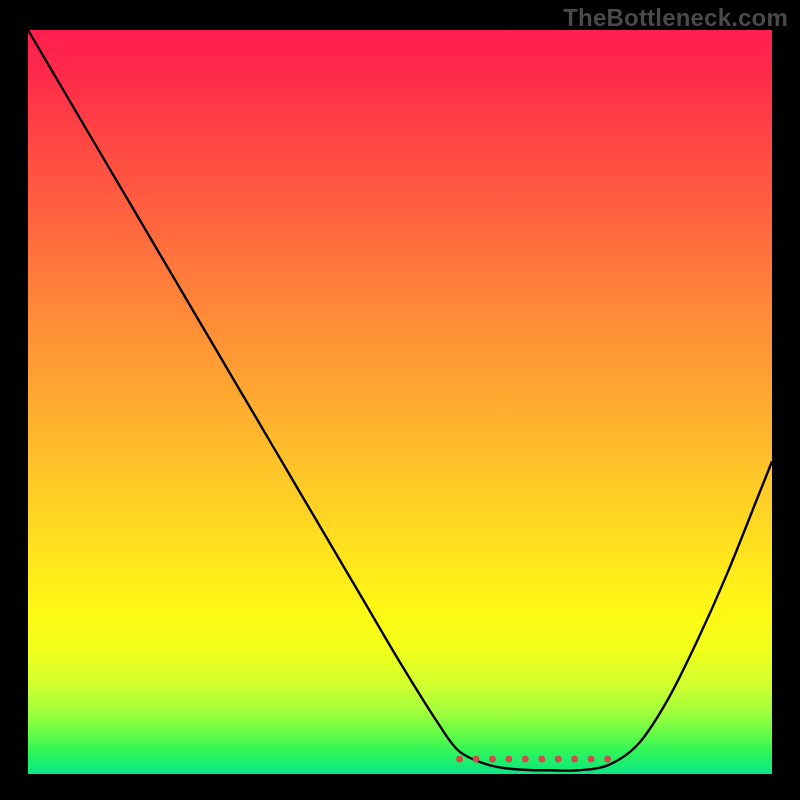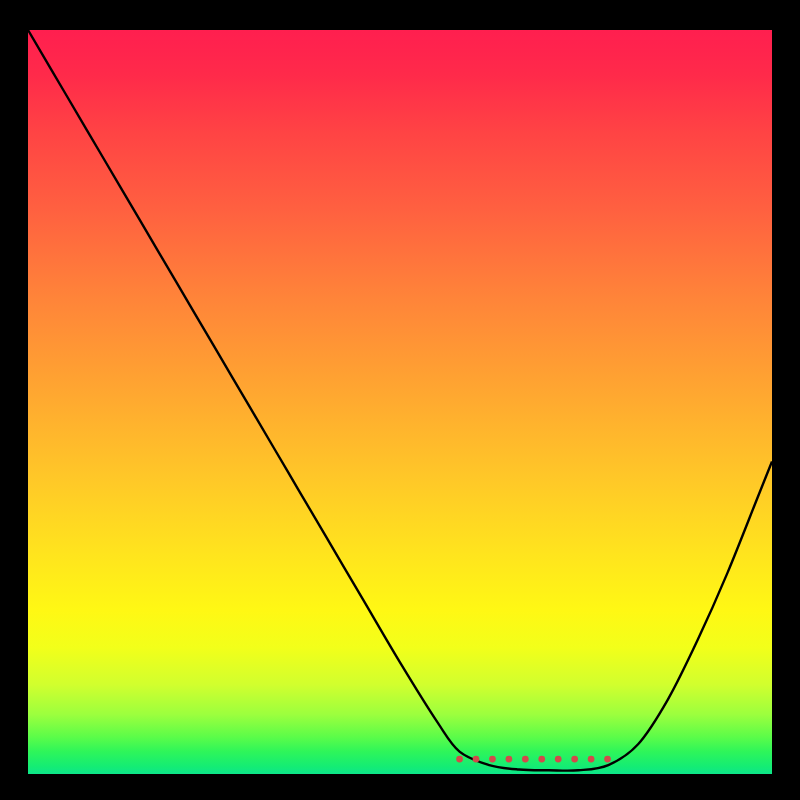--- a/index.html
+++ b/index.html
@@ -50,20 +50,21 @@
   .curve {
     position: absolute;
     inset: 0;
     pointer-events: none;
   }
 </style>
 </head>
 <body>
 
 <div class="stage">
+  <div class="watermark">TheBottleneck.com</div>
 
   <div class="plot">
     <div class="gradient"></div>
     <svg class="curve" viewBox="0 0 100 100" preserveAspectRatio="none">
       <g>
         <path id="curve-path" d="M 0 0 C 0.8333333333333334 1.4166666666666667, 3.333333333333333 5.666666666666666, 5 8.5 C 6.666666666666667 11.333333333333334, 8.333333333333334 14.166666666666666, 10 17 C 11.666666666666666 19.833333333333332, 13.333333333333334 22.666666666666668, 15 25.5 C 16.666666666666668 28.333333333333332, 18.333333333333332 31.166666666666664, 20 34 C 21.666666666666668 36.833333333333336, 23.333333333333332 39.66666666666667, 25 42.50000000000001 C 26.666666666666668 45.33333333333334, 28.333333333333332 48.16666666666667, 30 51 C 31.666666666666668 53.83333333333333, 33.333333333333336 56.666666666666664, 35 59.5 C 36.666666666666664 62.333333333333336, 38.333333333333336 65.16666666666667, 40 68 C 41.666666666666664 70.83333333333333, 43.333333333333336 73.66666666666667, 45 76.5 C 46.666666666666664 79.33333333333333, 48.33333333333333 82.25, 50 85 C 51.66666666666667 87.75, 53.66666666666667 91, 55.00000000000001 93 C 56.33333333333334 95, 56.83333333333333 96.03333333333333, 57.99999999999999 97 C 59.16666666666666 97.96666666666667, 60.666666666666664 98.39999999999999, 62 98.8 C 63.333333333333336 99.2, 64.66666666666667 99.28333333333333, 66 99.4 C 67.33333333333333 99.51666666666668, 68.66666666666667 99.48333333333333, 70 99.5 C 71.33333333333333 99.51666666666667, 72.66666666666667 99.61666666666667, 74 99.5 C 75.33333333333333 99.38333333333333, 76.66666666666667 99.38333333333333, 78 98.8 C 79.33333333333333 98.21666666666667, 80.66666666666667 97.46666666666667, 82 96 C 83.33333333333333 94.53333333333333, 84.66666666666667 92.33333333333333, 86 90 C 87.33333333333333 87.66666666666667, 88.66666666666667 84.83333333333333, 90 82 C 91.33333333333333 79.16666666666667, 92.66666666666667 76.16666666666667, 94 73 C 95.33333333333333 69.83333333333333, 97 65.5, 98 63 C 99 60.5, 99.66666666666667 58.833333333333336, 100 58" fill="none" stroke="#000" stroke-width="0.32"></path>
       </g>
       <g>
         <path id="marker-path" d="M 57.99999999999999 98 L 78 98" fill="none" stroke="#d24a4a" stroke-width="0.9" stroke-linecap="round" stroke-dasharray="0.01 2.2"></path>
       </g>

